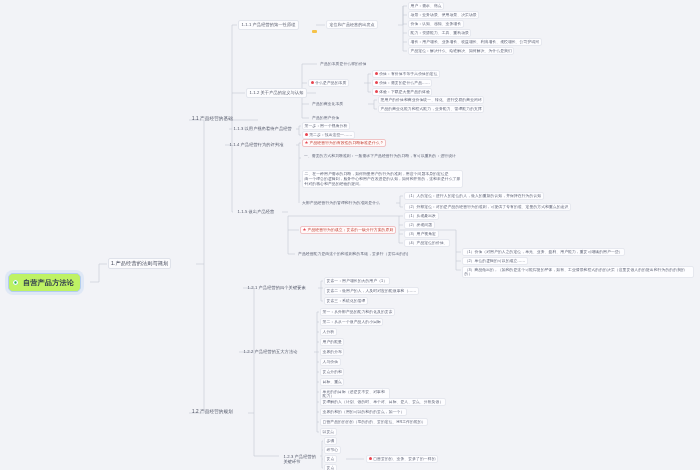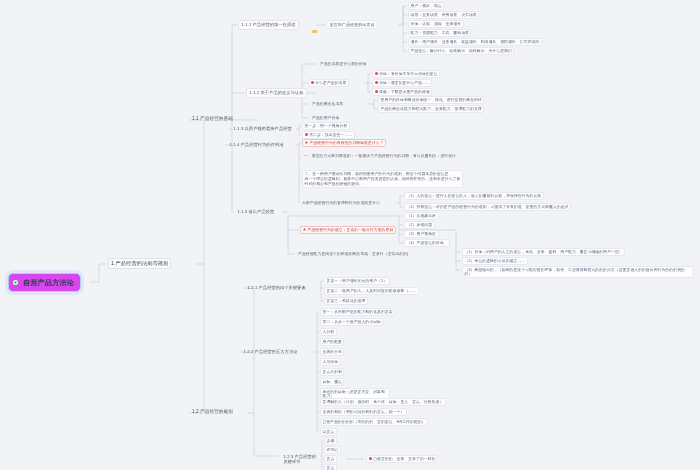--- a/index.html
+++ b/index.html
@@ -23,21 +23,21 @@
   }
   .node {
     position: absolute;
     white-space: pre-wrap;
     line-height: 1.25;
     color: #4a4f63;
     letter-spacing: 0.1px;
   }
   
   .node.root {
-    background: #d946ef;
+    background: #bef264;
     border: 1px solid #b3cdf0;
     border-radius: 5px;
     padding: 4px 6px 4px 14px;
     font-size: 7.2px;
     font-weight: bold;
     color: #2f3a4f;
     box-shadow: 0 0 0 3px rgba(200,220,245,0.45);
   }
   .root .dot {
     position: absolute;

